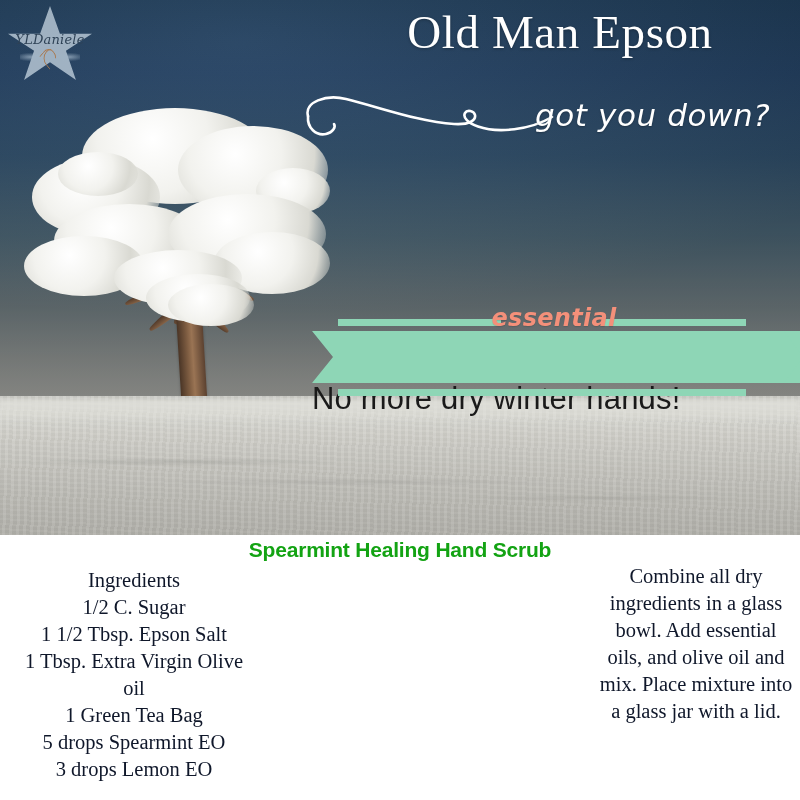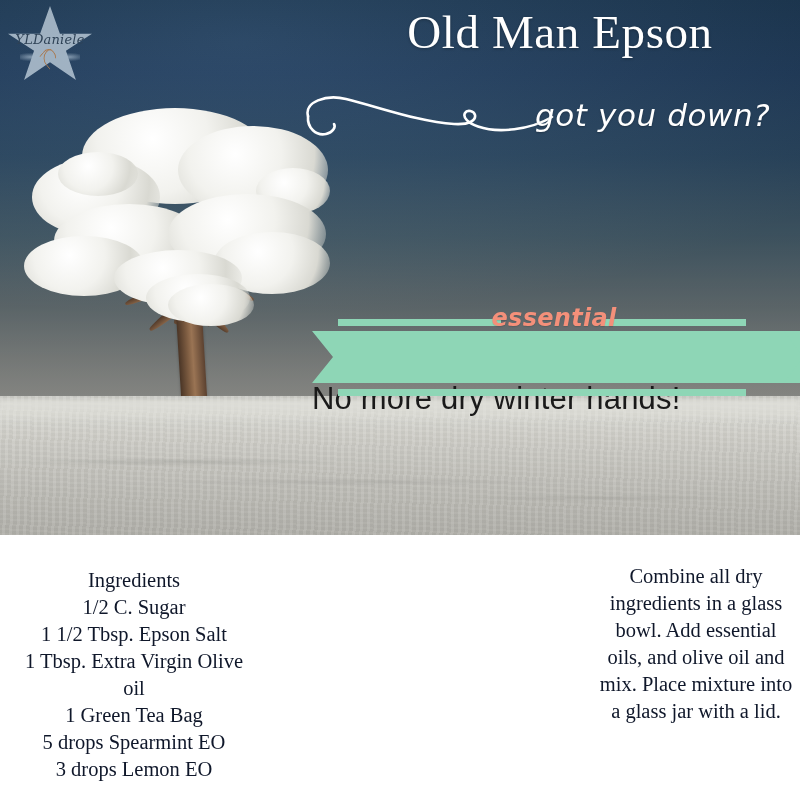--- a/index.html
+++ b/index.html
@@ -249,20 +249,21 @@
     <div class="rib-line rib-line-l"></div>
     <div class="rib-line rib-line-r"></div>
     <div class="featuring">essential</div>
     <div class="ribbon"></div>
     <div class="ribbon-notch-r"></div>
     <div class="ribbon-text">No more dry winter hands!</div>
     <div class="rib-line rib-line-b"></div>
   </div>
 
   <div class="panel">
+    <div class="recipe-title">Spearmint Healing Hand Scrub</div>
 
     <div class="col-left" style="white-space:pre-line;">Ingredients
 1/2 C. Sugar
 1 1/2 Tbsp. Epson Salt
 1 Tbsp. Extra Virgin Olive
 oil
 1 Green Tea Bag
 5 drops Spearmint EO
 3 drops Lemon EO</div>
 

